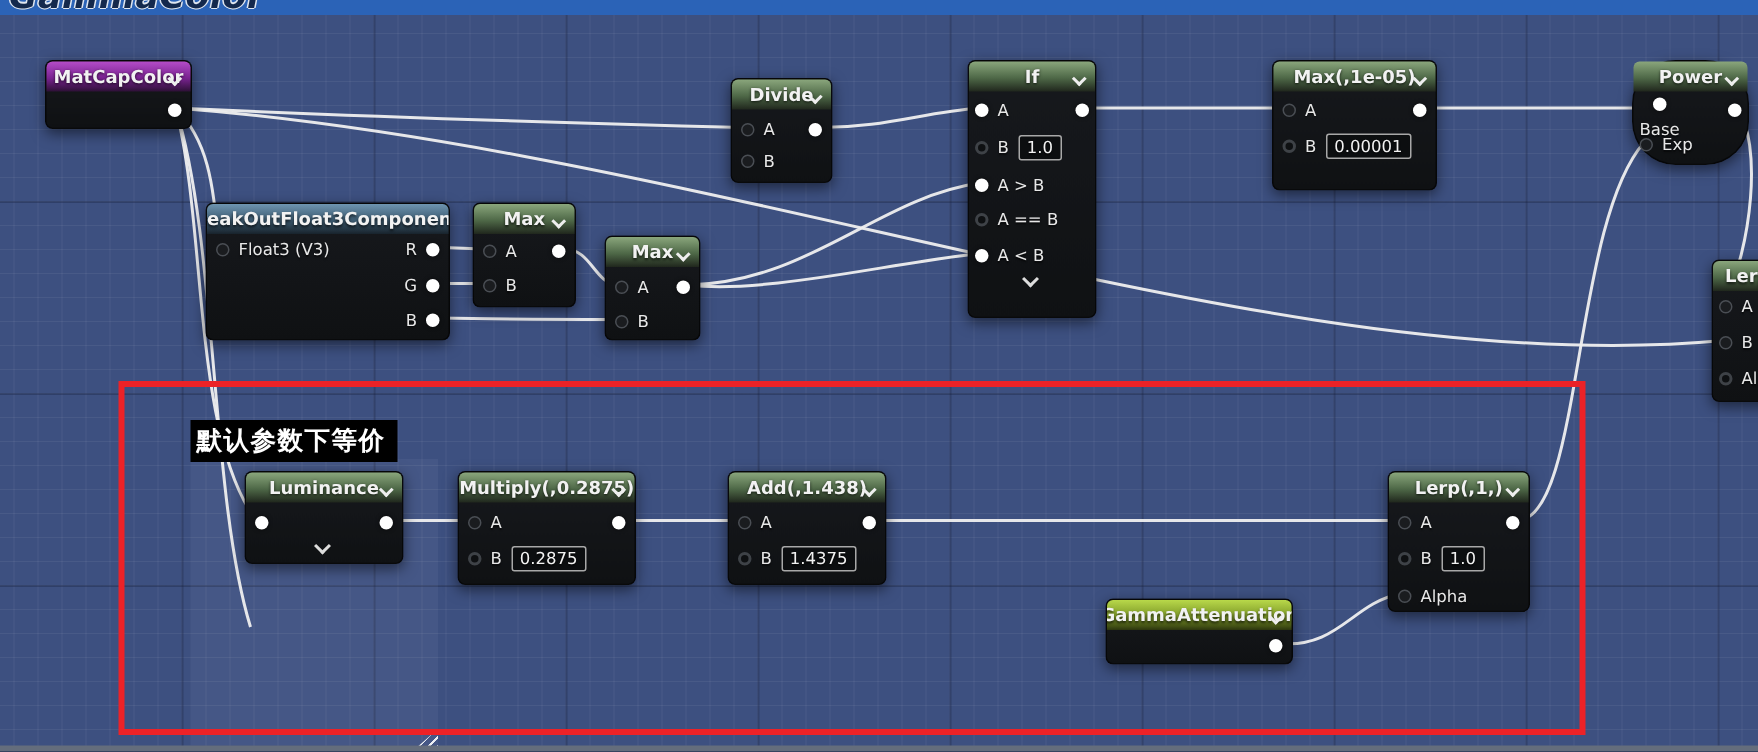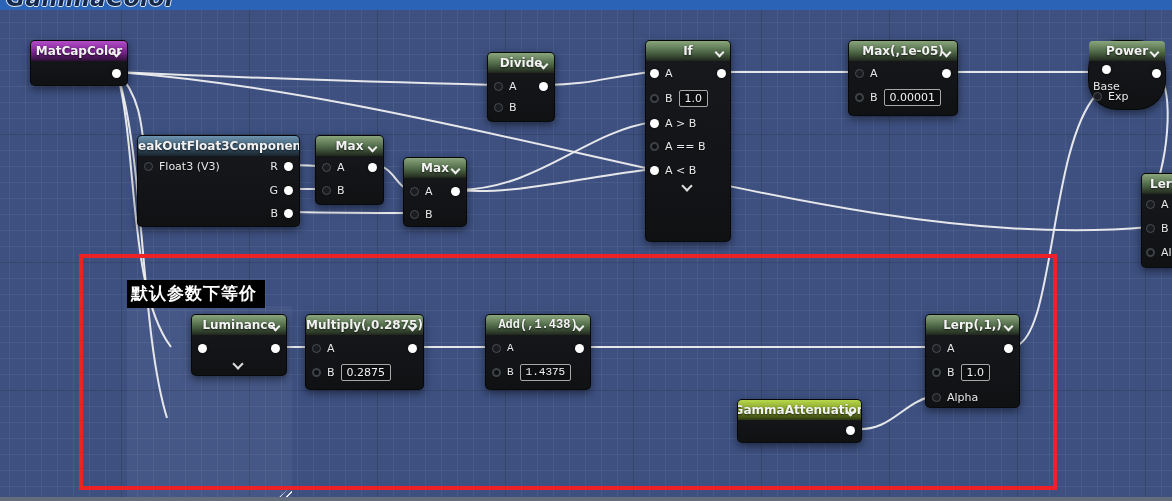--- a/index.html
+++ b/index.html
@@ -193,21 +193,21 @@
     </div>
     <div class="prow" style="top:46px; left:6px;">
       <span class="pin dark"></span>
       <span>B</span>
     </div>
     <div class="prow rt" style="top:25px; right:6px;">
       <span class="pin filled"></span>
     </div>
   </div>
 
-  <div class="node" style="left:645px; top:40px; width:86px; height:202px;">
+  <div class="node" style="left:645px; top:40px; width:86px; height:172px;">
     <div class="hdr hdr-green">
         <span>If</span>
       <span class="chev"></span>
       </div>
     <div class="prow" style="top:24px; left:4px;">
       <span class="pin filled"></span>
       <span>A</span>
     </div>
     <div class="prow rt" style="top:24px; right:4px;">
       <span class="pin filled"></span>
@@ -225,21 +225,21 @@
       <span class="pin darkring"></span>
       <span>A == B</span>
     </div>
     <div class="prow" style="top:121px; left:4px;">
       <span class="pin filled"></span>
       <span>A &lt; B</span>
     </div>
     <div class="expand" style="top:141px;"></div>
   </div>
 
-  <div class="node" style="left:848px; top:40px; width:110px; height:76px;">
+  <div class="node" style="left:848px; top:40px; width:110px; height:87px;">
     <div class="hdr hdr-green">
         <span>Max(,1e-05)</span>
       <span class="chev"></span>
       </div>
     <div class="prow" style="top:24px; left:6px;">
       <span class="pin dark"></span>
       <span>A</span>
     </div>
     <div class="prow" style="top:48px; left:6px;">
       <span class="pin darkring"></span>
@@ -280,21 +280,21 @@
     <div class="prow" style="top:46px; left:4px;">
       <span class="pin dark"></span>
       <span>B</span>
     </div>
     <div class="prow" style="top:70px; left:4px;">
       <span class="pin darkring"></span>
       <span>Alpha</span>
     </div>
   </div>
 
-  <div class="node" style="left:163px; top:314px; width:96px; height:62px;margin-left:28px;">
+  <div class="node" style="left:163px; top:314px; width:106px; height:62px;">
     <div class="hdr hdr-green">
         <span>Luminance</span>
       <span class="chev"></span>
       </div>
     <div class="prow" style="top:25px; left:6px;">
       <span class="pin filled"></span>
     </div>
     <div class="prow rt" style="top:25px; right:6px;">
       <span class="pin filled"></span>
     </div>
@@ -313,21 +313,21 @@
     <div class="prow" style="top:49px; left:6px;">
       <span class="pin darkring"></span>
       <span>B</span>
       <span class="vbox">0.2875</span>
     </div>
     <div class="prow rt" style="top:25px; right:6px;">
       <span class="pin filled"></span>
     </div>
   </div>
 
-  <div class="node" style="left:485px; top:314px; width:106px; height:76px;font-family:Liberation Mono, monospace;">
+  <div class="node" style="left:485px; top:314px; width:106px; height:76px;">
     <div class="hdr hdr-green">
         <span>Add(,1.438)</span>
       <span class="chev"></span>
       </div>
     <div class="prow" style="top:25px; left:6px;">
       <span class="pin dark"></span>
       <span>A</span>
     </div>
     <div class="prow" style="top:49px; left:6px;">
       <span class="pin darkring"></span>

